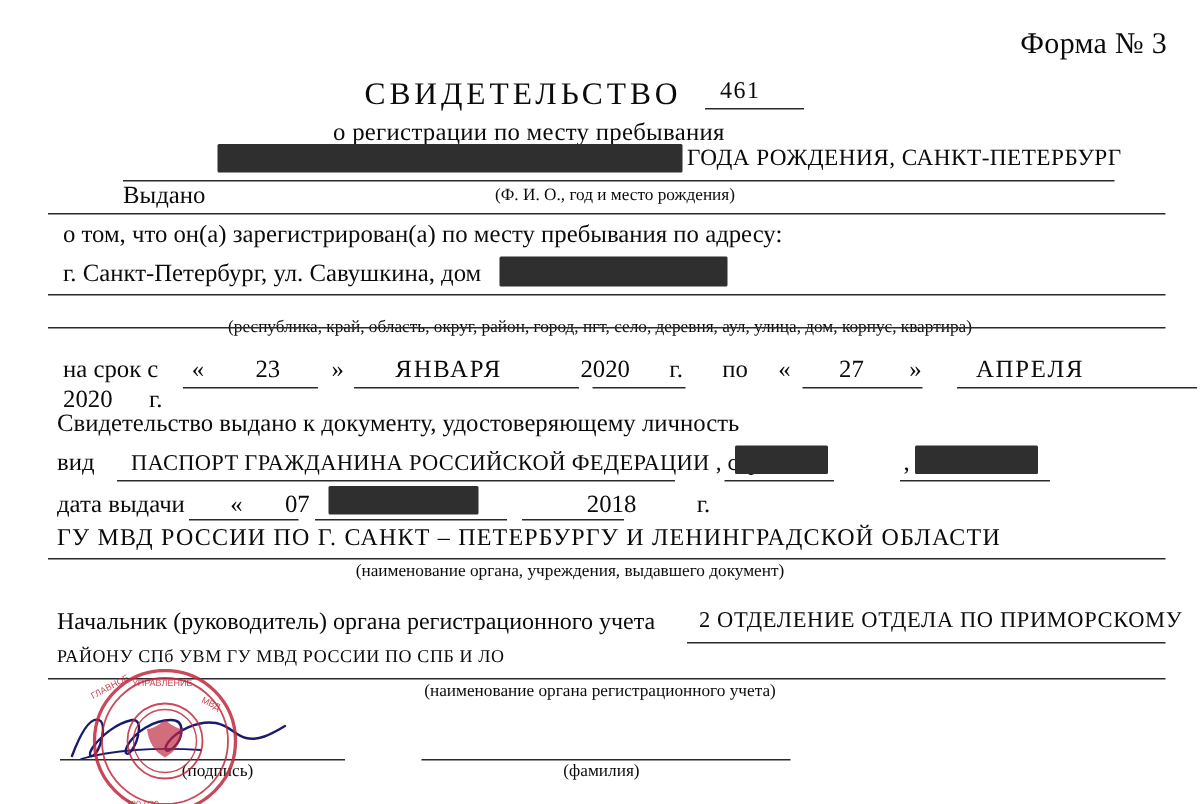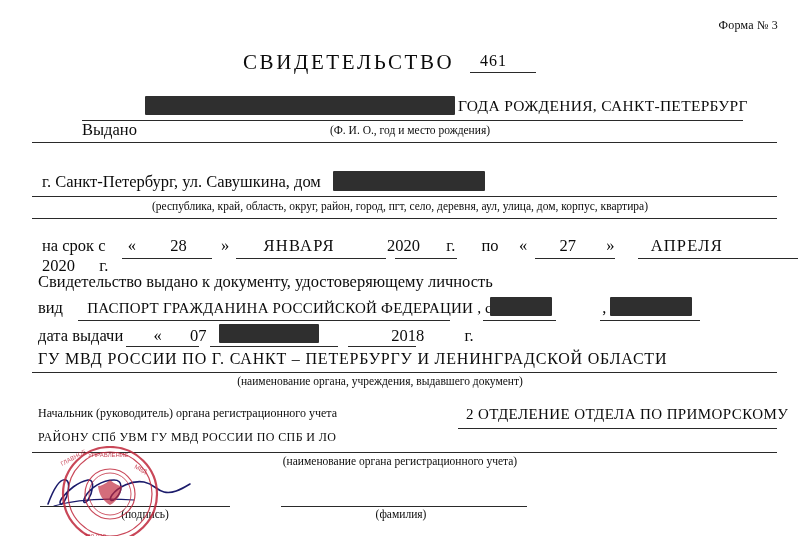--- a/index.html
+++ b/index.html
@@ -15,21 +15,21 @@
     font-family: "Liberation Serif", serif;
     color: #0b0b0b;
     overflow: hidden;
   }
 
   .abs { position: absolute; }
 
   .form-no {
     top: 18px;
     right: 22px;
-    font-size: 12px;
+    font-size: 20px;
     letter-spacing: 0.2px;
   }
 
   .title-main {
     top: 50px;
     left: 243px;
     font-size: 21px;
     letter-spacing: 2.6px;
     font-weight: 400;
   }
@@ -74,21 +74,21 @@
   .issued-redact { top: 96px; left: 145px; width: 310px; height: 19px; }
   .issued-text { top: 97px; left: 458px; font-size: 15.5px; letter-spacing: 0.3px; }
   .line-1 { top: 120px; left: 82px; width: 661px; }
   .hint-1 { top: 124px; left: 230px; width: 360px; }
   .line-2 { top: 142px; left: 32px; width: 745px; }
 
   .about-row { top: 146px; left: 42px; font-size: 16.5px; }
   .addr-row { top: 172px; left: 42px; font-size: 16.5px; }
   .addr-redact { top: 171px; left: 333px; width: 152px; height: 20px; }
   .line-3 { top: 196px; left: 32px; width: 745px; }
-  .hint-2 { top: 200px; left: 140px; width: 520px; }
+  .hint-2 { top: 212px; left: 140px; width: 520px; }
   .line-4 { top: 218px; left: 32px; width: 745px; }
 
   .term-row { top: 236px; left: 42px; font-size: 16.5px; }
   .term-l1 { top: 258px; left: 122px; width: 90px; }
   .term-l2 { top: 258px; left: 236px; width: 150px; }
   .term-l3 { top: 258px; left: 395px; width: 62px; }
   .term-l4 { top: 258px; left: 535px; width: 80px; }
   .term-l5 { top: 258px; left: 638px; width: 160px; }
 
   .doc-row { top: 272px; left: 38px; font-size: 16.5px; }
@@ -102,21 +102,21 @@
   .date-row { top: 326px; left: 38px; font-size: 16.5px; }
   .date-redact { top: 324px; left: 219px; width: 100px; height: 19px; }
   .date-l1 { top: 346px; left: 126px; width: 73px; }
   .date-l2 { top: 346px; left: 210px; width: 128px; }
   .date-l3 { top: 346px; left: 348px; width: 68px; }
 
   .organ-row { top: 350px; left: 38px; font-size: 16px; letter-spacing: 0.8px; }
   .line-5 { top: 372px; left: 32px; width: 745px; }
   .hint-3 { top: 375px; left: 160px; width: 440px; }
 
-  .chief-row { top: 406px; left: 38px; font-size: 12px; }
+  .chief-row { top: 406px; left: 38px; font-size: 16px; }
   .chief-val { top: 406px; left: 466px; font-size: 15px; letter-spacing: 0.4px; }
   .line-6 { top: 428px; left: 458px; width: 319px; }
   .chief-row2 { top: 430px; left: 38px; font-size: 12px; letter-spacing: 0.4px; }
   .line-7 { top: 452px; left: 32px; width: 745px; }
   .hint-4 { top: 455px; left: 180px; width: 440px; }
 
   .sign-line { top: 506px; left: 40px; width: 190px; }
   .sign-hint { top: 508px; left: 85px; width: 120px; }
   .fam-name { top: 487px; left: 336px; font-size: 16.5px; letter-spacing: 0.6px; }
   .fam-line { top: 506px; left: 281px; width: 246px; }
@@ -143,40 +143,42 @@
 </head>
 <body>
 
 <div id="page">
 
   <div class="abs form-no">Форма № 3</div>
 
   <div class="abs title-main">СВИДЕТЕЛЬСТВО</div>
   <div class="abs title-num">461</div>
   <div class="abs rule title-num-underline"></div>
+  <div class="abs title-sub">о регистрации по месту пребывания</div>
 
   <div class="abs issued-row">Выдано</div>
   <div class="abs redact issued-redact"></div>
   <div class="abs issued-text">ГОДА РОЖДЕНИЯ, САНКТ-ПЕТЕРБУРГ</div>
   <div class="abs rule line-1"></div>
   <div class="abs hint hint-1">(Ф. И. О., год и место рождения)</div>
   <div class="abs rule line-2"></div>
 
+  <div class="abs about-row">о том, что он(а) зарегистрирован(а) по месту пребывания по адресу:</div>
   <div class="abs addr-row">г. Санкт-Петербург, ул. Савушкина, дом</div>
   <div class="abs redact addr-redact"></div>
   <div class="abs rule line-3"></div>
   <div class="abs hint hint-2">(республика, край, область, округ, район, город, пгт, село, деревня, аул, улица, дом, корпус, квартира)</div>
   <div class="abs rule line-4"></div>
 
   <div class="abs term-row">
     <span>на срок с</span>
     <span style="display:inline-block;width:14px"></span>
     <span>«</span>
     <span style="display:inline-block;width:26px"></span>
-    <span>28</span>
+    <span>23</span>
     <span style="display:inline-block;width:26px"></span>
     <span>»</span>
     <span style="display:inline-block;width:26px"></span>
     <span style="letter-spacing:1.2px">ЯНВАРЯ</span>
     <span style="display:inline-block;width:44px"></span>
     <span>2020</span>
     <span style="display:inline-block;width:18px"></span>
     <span>г.</span>
     <span style="display:inline-block;width:18px"></span>
     <span>по</span>

